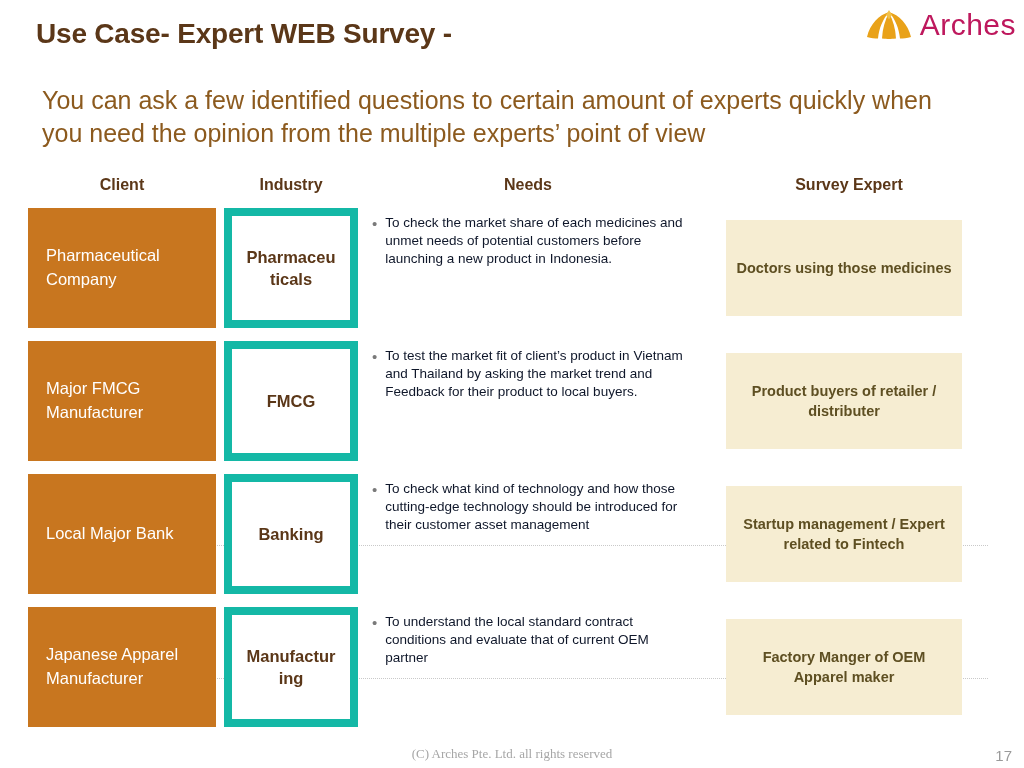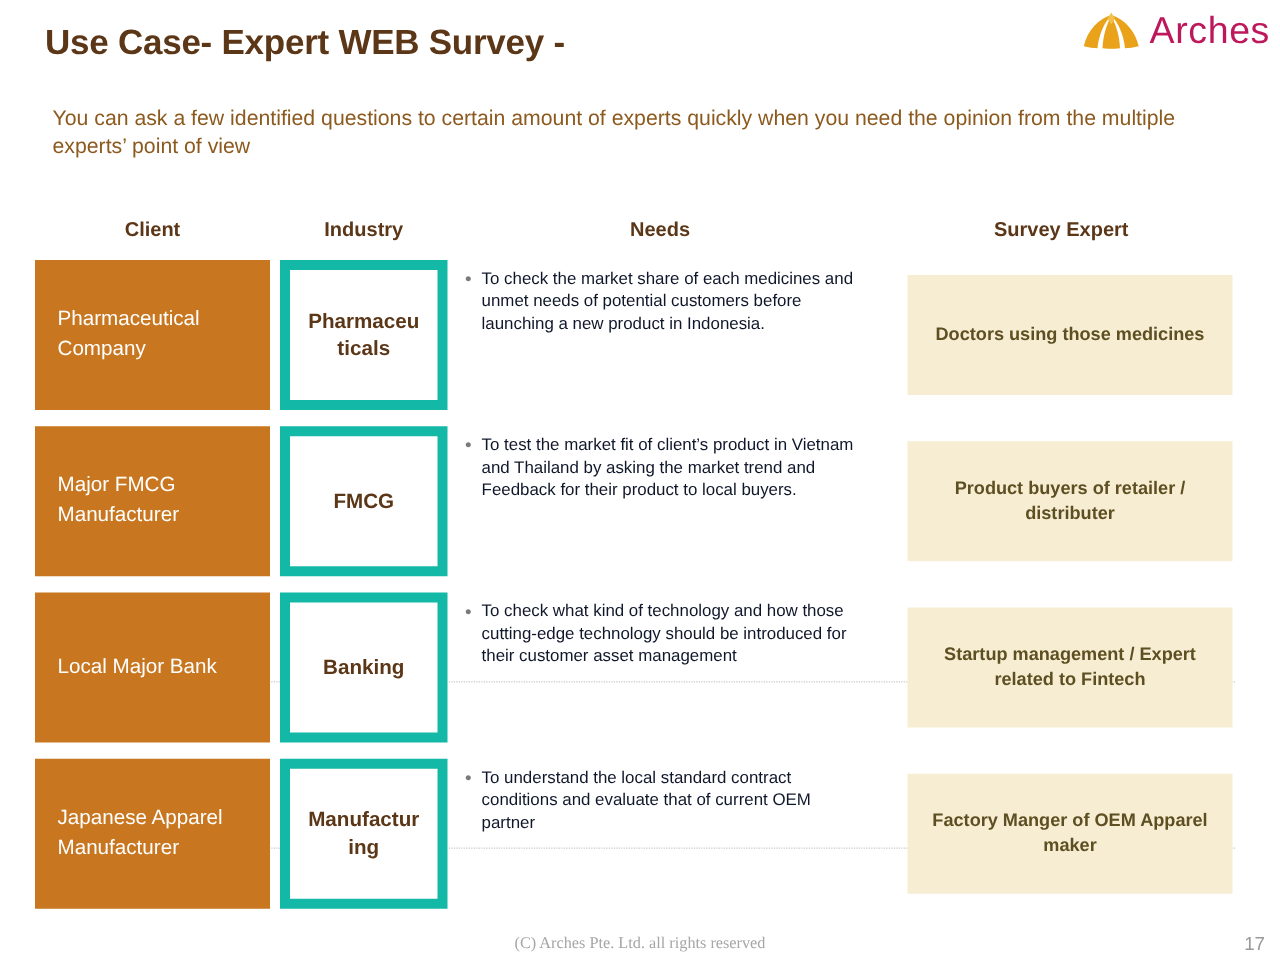--- a/index.html
+++ b/index.html
@@ -43,21 +43,21 @@
     font-weight: bold;
     color: #5b3718;
     letter-spacing: -0.2px;
     white-space: nowrap;
   }
   .subtitle {
     position: absolute;
     left: 42px;
     top: 84px;
     width: 900px;
-    font-size: 17px;
+    font-size: 25px;
     color: #8c5a1e;
     line-height: 1.32;
   }
 
   
   .col-headers {
     position: absolute;
     top: 176px;
     left: 0;
     width: 1024px;
@@ -150,21 +150,21 @@
   .needs-text {
     color: #0f172a;
     font-size: 13.5px;
     line-height: 1.32;
   }
 
   .expert-box {
     position: absolute;
     left: 726px;
     top: 12px;
-    width: 260px;
+    width: 236px;
     height: 96px;
     background: #f6edd2;
     color: #5e4f22;
     font-size: 14.5px;
     font-weight: bold;
     line-height: 1.38;
     display: flex;
     align-items: center;
     justify-content: center;
     text-align: center;

